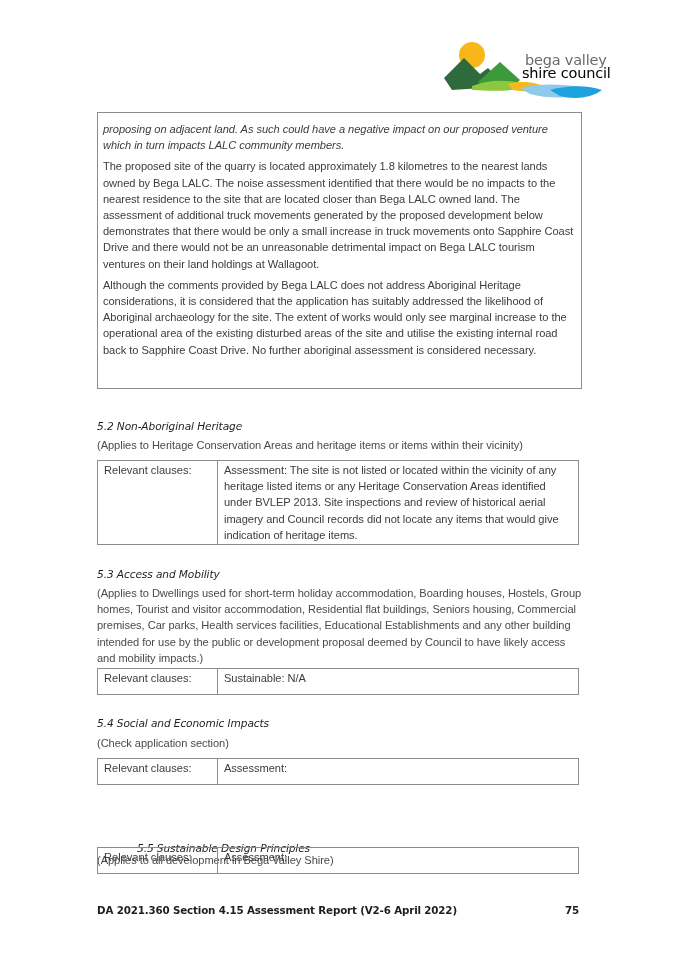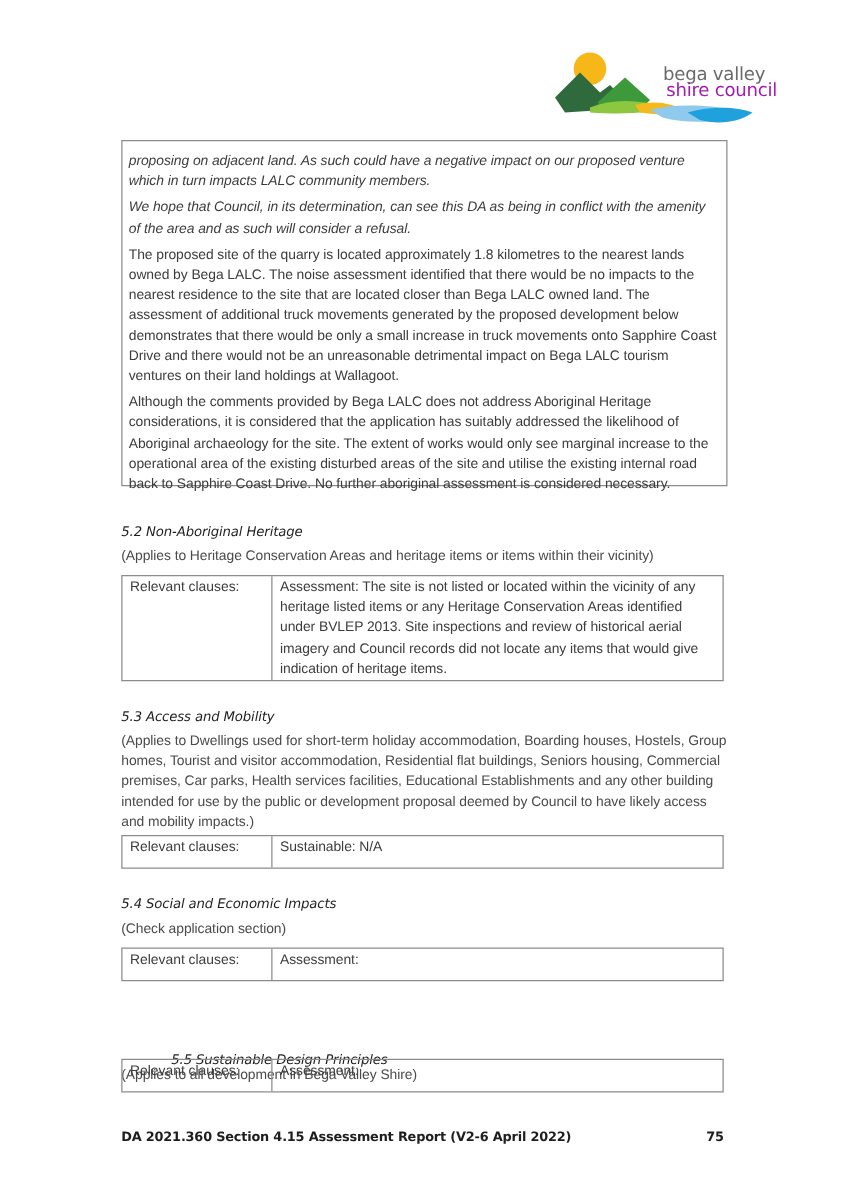--- a/index.html
+++ b/index.html
@@ -27,21 +27,21 @@
       position: absolute;
       left: 79px;
       top: 16px;
       font-family: "DejaVu Sans", sans-serif;
       font-size: 14.5px;
       line-height: 13px;
       letter-spacing: -0.2px;
       text-align: center;
     }
     .logo-line1 { color: #6a6a6a; display: block; }
-    .logo-line2 { color: #a21caf; display: block; padding-left: 1px; margin-left: 11px; }
+    .logo-line2 { color: #000000; display: block; padding-left: 1px; }
 
     .box {
       position: absolute;
       left: 97px;
       top: 112px;
       width: 473px;
       height: 275px;
       border: 1.5px solid #8c8c8c;
       padding: 0 5px;
       box-sizing: content-box;
@@ -133,21 +133,20 @@
     <path d="M108 52 C130 46, 148 48, 160 52 C150 60, 132 62, 118 58 Z" fill="#1ea1dc"></path>
   </svg>
   <div class="logo-text">
     <span class="logo-line1">bega valley</span>
     <span class="logo-line2">shire council</span>
   </div>
 </div>
 
 <div class="box">
   <p class="para italic">proposing on adjacent land. As such could have a negative impact on our proposed venture which in turn impacts LALC community members.</p>
-  <p class="para italic">We hope that Council, in its determination, can see this DA as being in conflict with the amenity of the area and as such will consider a refusal.</p>
   <p class="para">The proposed site of the quarry is located approximately 1.8 kilometres to the nearest lands owned by Bega LALC. The noise assessment identified that there would be no impacts to the nearest residence to the site that are located closer than Bega LALC owned land. The assessment of additional truck movements generated by the proposed development below demonstrates that there would be only a small increase in truck movements onto Sapphire Coast Drive and there would not be an unreasonable detrimental impact on Bega LALC tourism ventures on their land holdings at Wallagoot.</p>
   <p class="para">Although the comments provided by Bega LALC does not address Aboriginal Heritage considerations, it is considered that the application has suitably addressed the likelihood of Aboriginal archaeology for the site. The extent of works would only see marginal increase to the operational area of the existing disturbed areas of the site and utilise the existing internal road back to Sapphire Coast Drive. No further aboriginal assessment is considered necessary.</p>
 </div>
 
 <div class="heading" style="top:420px;">5.2 Non-Aboriginal Heritage</div>
 <div class="subtext" style="top:437px;">(Applies to Heritage Conservation Areas and heritage items or items within their vicinity)</div>
 <div class="tbl" style="top:460px; height:85px;">
   <div class="c1">Relevant clauses:</div>
   <div class="c2">Assessment: The site is not listed or located within the vicinity of any heritage listed items or any Heritage Conservation Areas identified under BVLEP 2013. Site inspections and review of historical aerial imagery and Council records did not locate any items that would give indication of heritage items.</div>
 </div>

